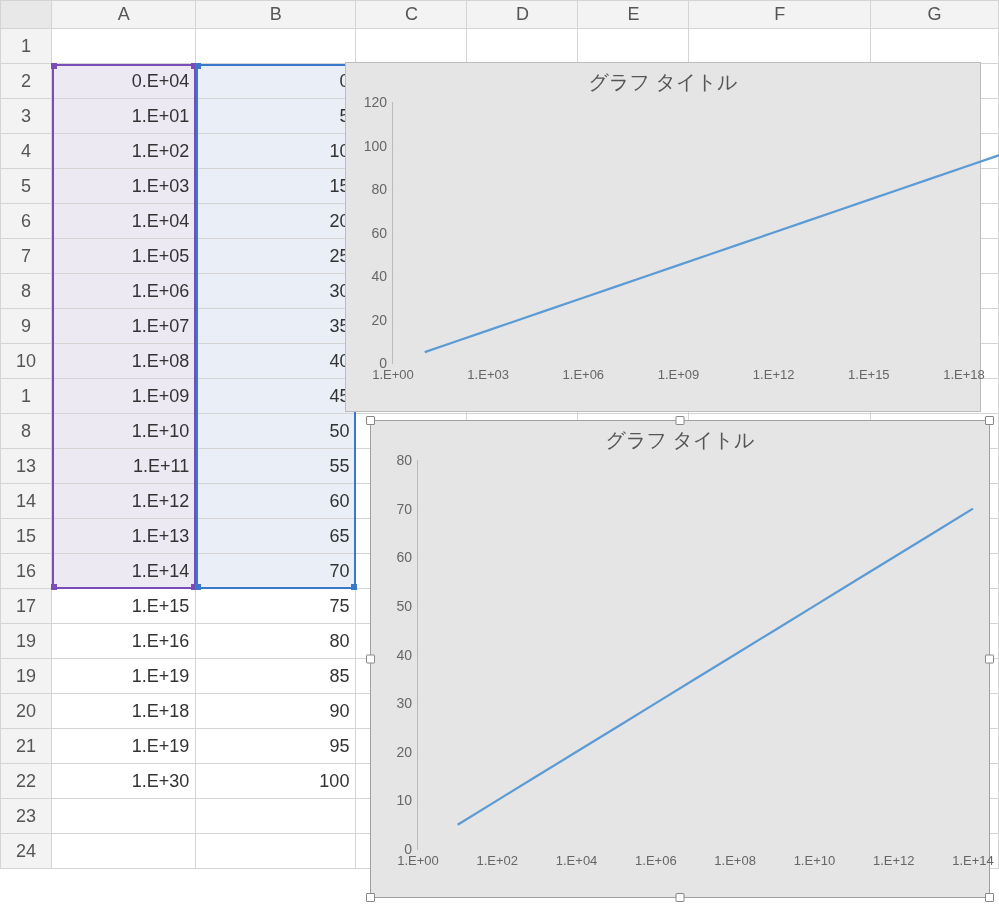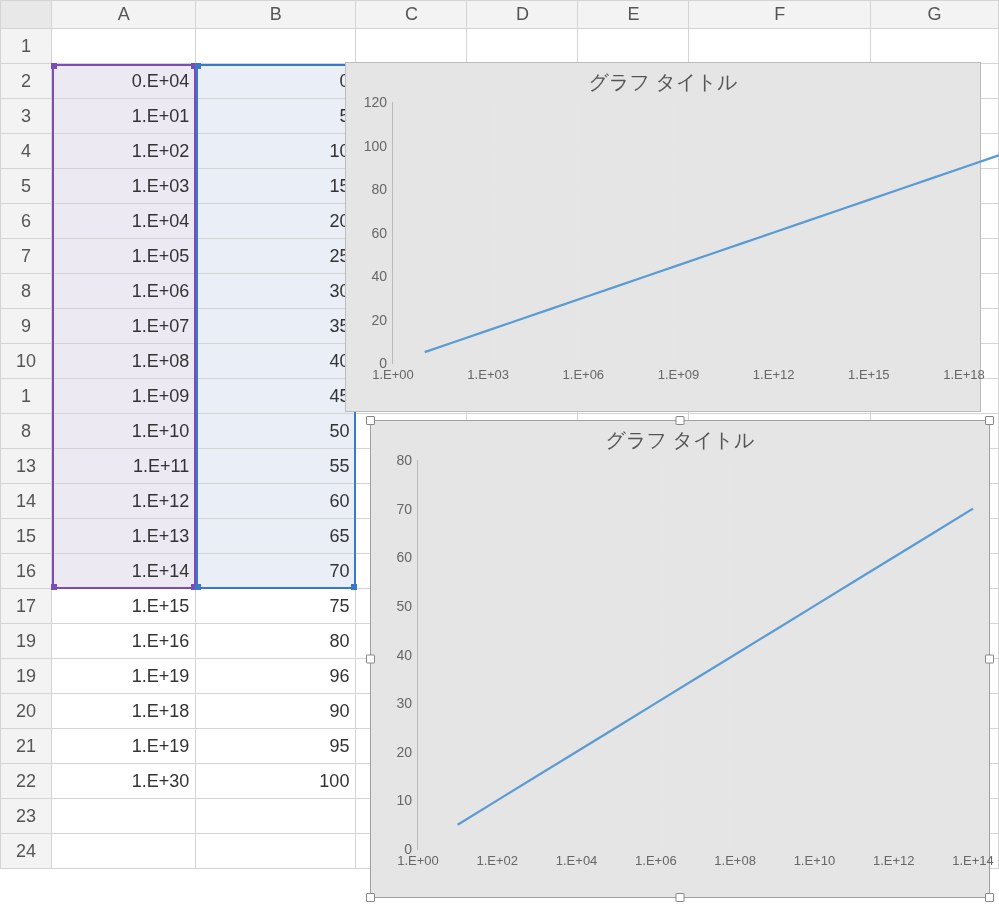--- a/index.html
+++ b/index.html
@@ -334,21 +334,21 @@
         <td class="colB">80</td>
         <td class="colC"></td>
         <td class="colD"></td>
         <td class="colE"></td>
         <td class="colF"></td>
         <td class="colG"></td>
       </tr>
       <tr>
         <th class="rowhdr">19</th>
         <td class="colA">1.E+19</td>
-        <td class="colB">96</td>
+        <td class="colB">85</td>
         <td class="colC"></td>
         <td class="colD"></td>
         <td class="colE"></td>
         <td class="colF"></td>
         <td class="colG"></td>
       </tr>
       <tr>
         <th class="rowhdr">20</th>
         <td class="colA">1.E+18</td>
         <td class="colB">90</td>

